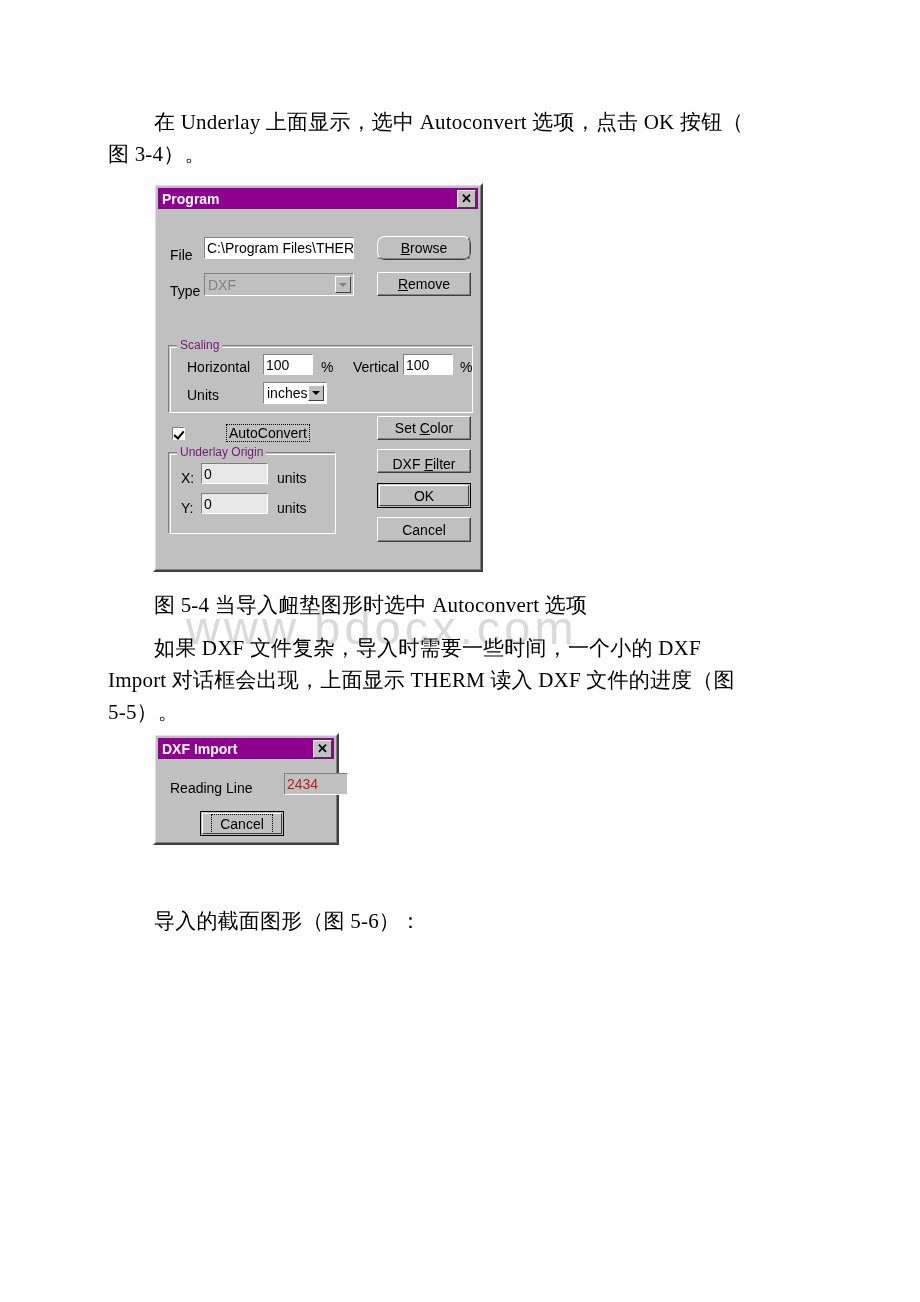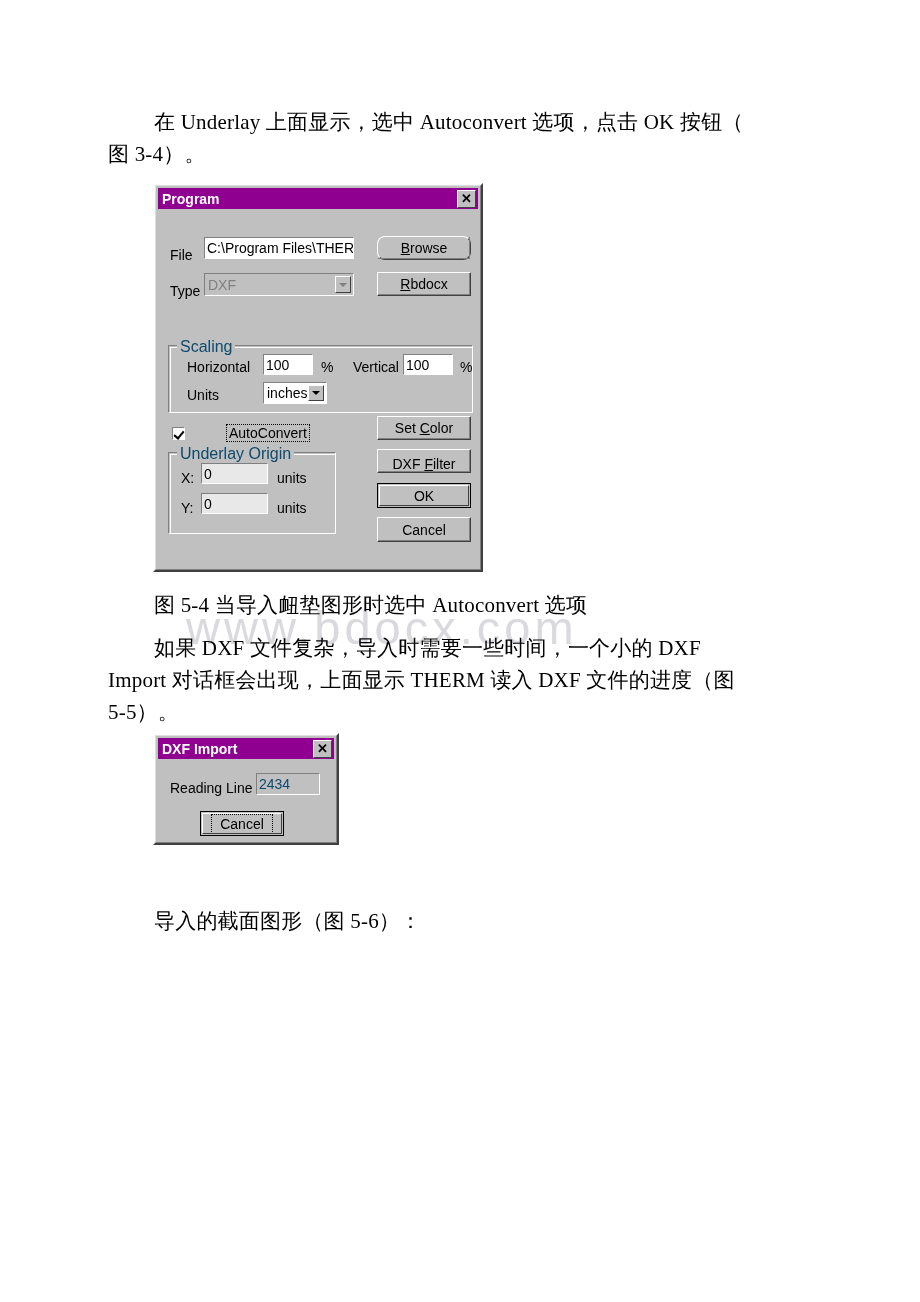--- a/index.html
+++ b/index.html
@@ -142,21 +142,22 @@
     font-size: 14px;
     color: #000000;
     display: flex;
     align-items: center;
     padding-left: 2px;
     overflow: hidden;
     white-space: nowrap;
   }
   .txtfield.disabled {
     background: #c0c0c0;
-    color: #0c4a6e;
+    color: #b91c1c;
+    margin-left: 28px;
   }
   .txtfield.origin {
     background: #e8e8e8;
   }
 
   
   .combo {
     position: absolute;
     box-sizing: border-box;
     background: #ffffff;
@@ -254,22 +255,22 @@
     border-left: 1px solid #ffffff;
     pointer-events:none;
   }
   .group > .gtitle {
     position: absolute;
     top: -8px;
     left: 8px;
     background: #c0c0c0;
     padding: 0 3px;
     font-family: "Liberation Sans", sans-serif;
-    font-size: 16px;
-    color: #0c4a6e;
+    font-size: 12px;
+    color: #701a75;
     white-space: nowrap;
     z-index: 1;
     text-align: right;
   }
 
   
   .checkbox-row {
     position: absolute;
     display: flex;
     align-items: center;
@@ -344,21 +345,21 @@
           <span class="lbl" style="left:12px; top:74px;">Type</span>
           <div class="combo disabled" style="left:46px; top:64px; width:150px; height:23px;">
             <span class="ctext">DXF</span>
             <span class="arrow">
                 <i></i>
               </span>
           </div>
 
           <div class="btn" style="left:219px; top:63px; width:94px; height:24px;">
             <span class="inner"></span>
-            <span><u>R</u><span>bdocx</span></span>
+            <span><u>R</u><span>emove</span></span>
           </div>
 
           <div class="group" style="left:10px; top:136px; width:305px; height:68px;">
             <span class="gshadow"></span>
             <span class="gtitle">Scaling</span>
 
             <span class="lbl" style="left:18px; top:13px;">Horizontal</span>
             <div class="txtfield" style="left:94px; top:8px; width:50px; height:21px;">100</div>
             <span class="lbl" style="left:152px; top:13px;">%</span>
 

